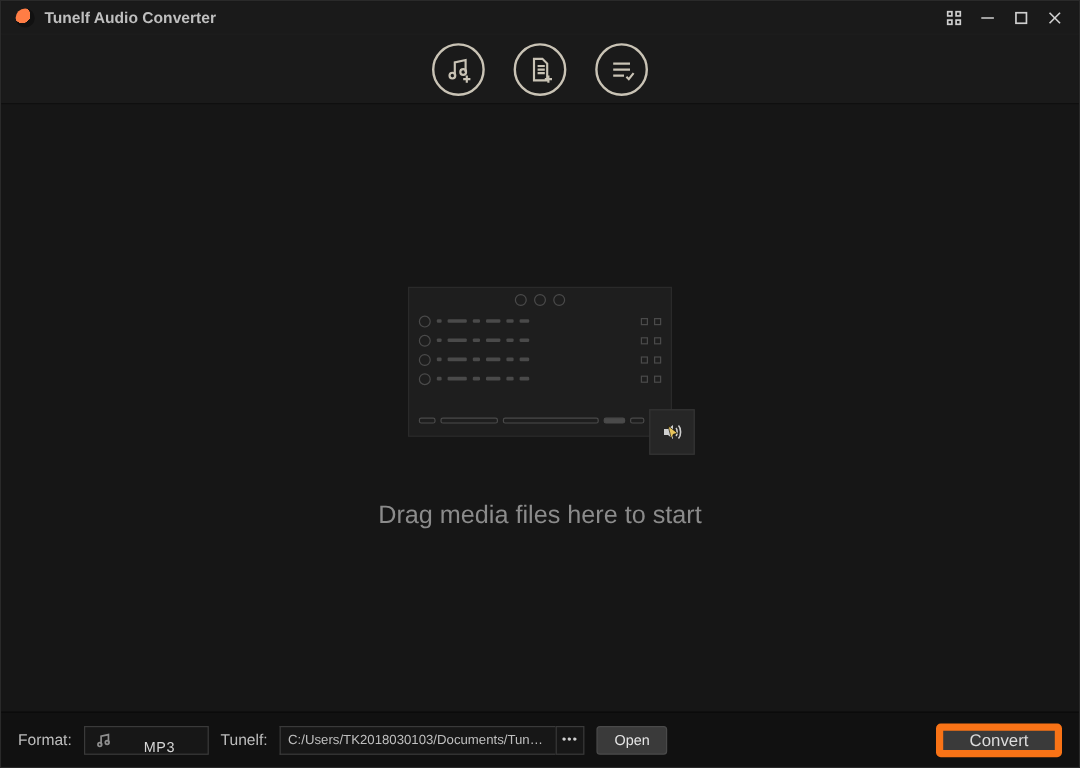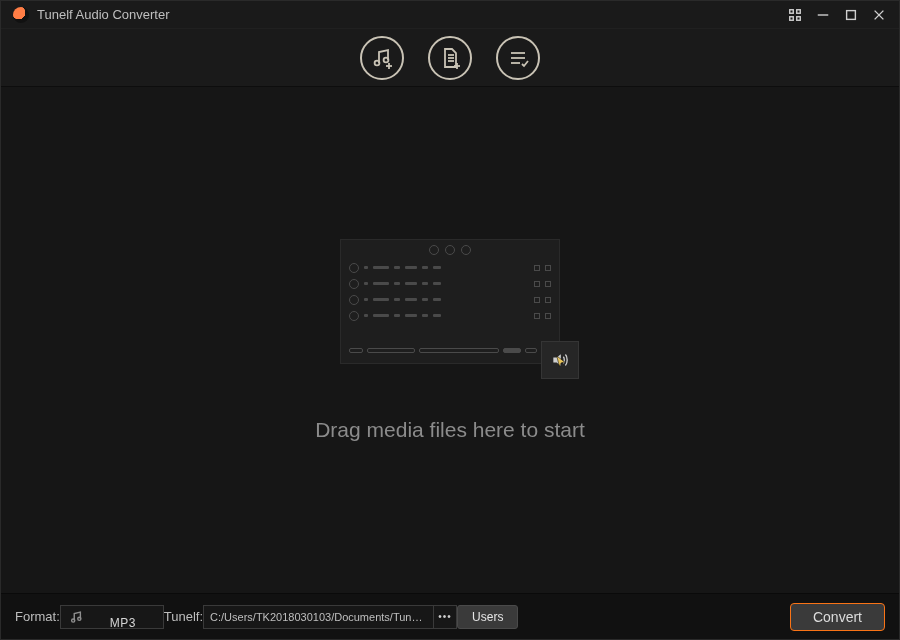--- a/index.html
+++ b/index.html
@@ -15,20 +15,21 @@
   
   .titlebar {
     height: 28px;
     display: flex; align-items: center;
     padding: 0 6px 0 12px;
     color: #bfbfbf;
     font-size: 13px;
     user-select: none;
     background: #1a1a1a;
     border-bottom: 1px solid #202020;
+    font-weight: bold;
   }
   .titlebar .logo {
     width: 16px; height: 16px; border-radius: 50%;
     background: radial-gradient(circle at 35% 35%, #ff7d45 0 45%, #111 46%);
     margin-right: 8px;
     flex: 0 0 auto;
   }
   .titlebar .title { flex: 0 0 auto; }
   .titlebar .spacer { flex: 1 1 auto; }
   .winbtn {
@@ -114,21 +115,21 @@
     font-size: 21px;
   }
 
   
   .bottombar {
     height: 46px;
     background: #111;
     border-top: 1px solid #0a0a0a;
     display: flex; align-items: center;
     padding: 0 14px;
-    gap: 0;
+    gap: 10px;
     color: #c7c7c7;
     font-size: 13px;
   }
   .lbl { color: #bdbdbd; }
   .format-box {
     display: flex; align-items: center; gap: 8px;
     border: 1px solid #3a3a3a; background: #171717;
     height: 24px; padding: 0 8px; min-width: 104px;
     cursor: pointer;
   }
@@ -154,21 +155,21 @@
   .btn-open {
     height: 24px; padding: 0 14px;
     background: #3a3a3a; color: #e6e6e6;
     border: 1px solid #4a4a4a; border-radius: 3px;
     cursor: pointer; font-size: 12px;
   }
   .bb-spacer { flex: 1 1 auto; }
   .btn-convert {
     height: 28px; padding: 0 22px;
     background: #3a3a3a; color: #dcdcdc;
-    border: 1px solid #f97316; border-radius: 4px;
+    border: 6px solid #f97316; border-radius: 4px;
     cursor: pointer; font-size: 14px;
   }
 </style>
 </head>
 <body>
 
 <div class="window">
 
   <div class="titlebar">
     <div class="logo"></div>
@@ -317,20 +318,20 @@
           <circle cx="11.8" cy="10" r="1.8"></circle>
       </svg>
       <span>MP3</span>
     </div>
 
     <span class="lbl">Tunelf:</span>
     <div class="path-wrap">
       <input class="path-input" type="text" readonly="" value="C:/Users/TK2018030103/Documents/Tunelf Au" style="">
       <div class="path-more">•••</div>
     </div>
-    <button class="btn-open">Users</button>
+    <button class="btn-open">Open</button>
 
     <div class="bb-spacer"></div>
 
     <button class="btn-convert">Convert</button>
   </div>
 
 </div>
 
 </body></html>

